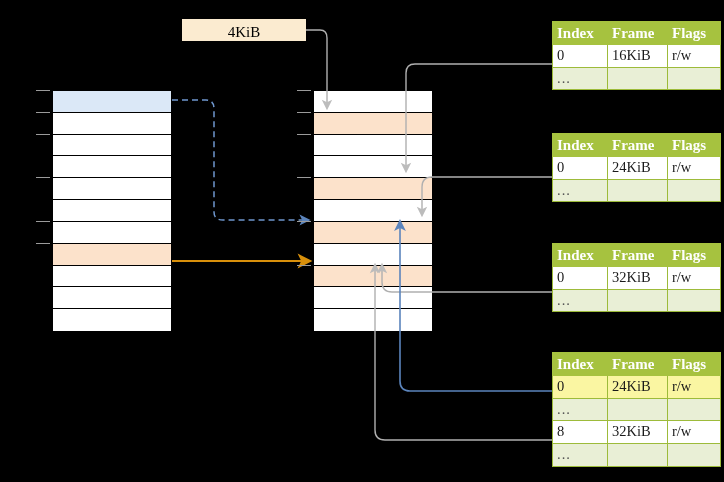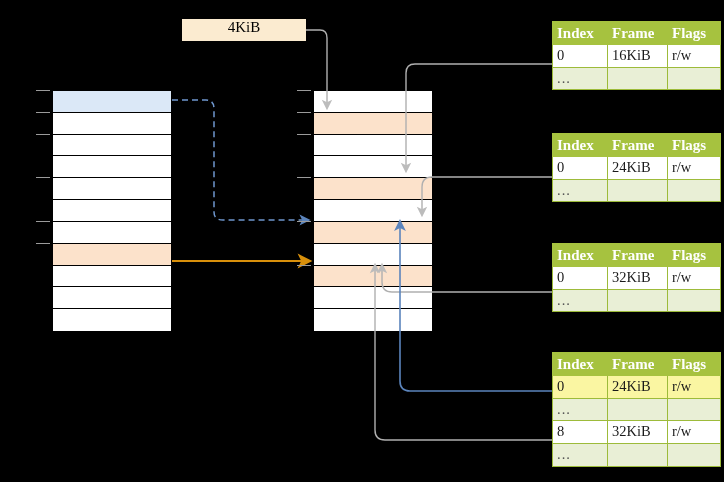--- a/index.html
+++ b/index.html
@@ -12,21 +12,21 @@
   .memrow{box-sizing:border-box;border-bottom:1px solid #000;background:#fff;}
   .memrow:last-child{border-bottom:none;}
   .memrow.blue{background:#dbe8f7;}
   .memrow.peach{background:#fce2cb;}
 
   
   .tick{position:absolute;height:1px;background:#9b9b9b;width:14px;}
 
   
   .kib-box{position:absolute;background:#fbebd0;border:none;
-           display:flex;align-items:flex-start;justify-content:center;
+           display:flex;align-items:flex-end;justify-content:center;
            font-size:15px;color:#000;}
 
   
   .ptable{position:absolute;border-collapse:collapse;
           font-size:14.5px;color:#1a1a1a;background:#fff;}
   .ptable td,.ptable th{border:1px solid #9dbb3a;padding:1px 4px;
           text-align:left;font-weight:normal;line-height:1.35;height:22px;
           box-sizing:border-box;}
   .ptable th{background:#a6c23f;color:#ffffff;font-weight:bold;
           border:1px solid #a6c23f;font-size:15px;margin-left:24px;}

